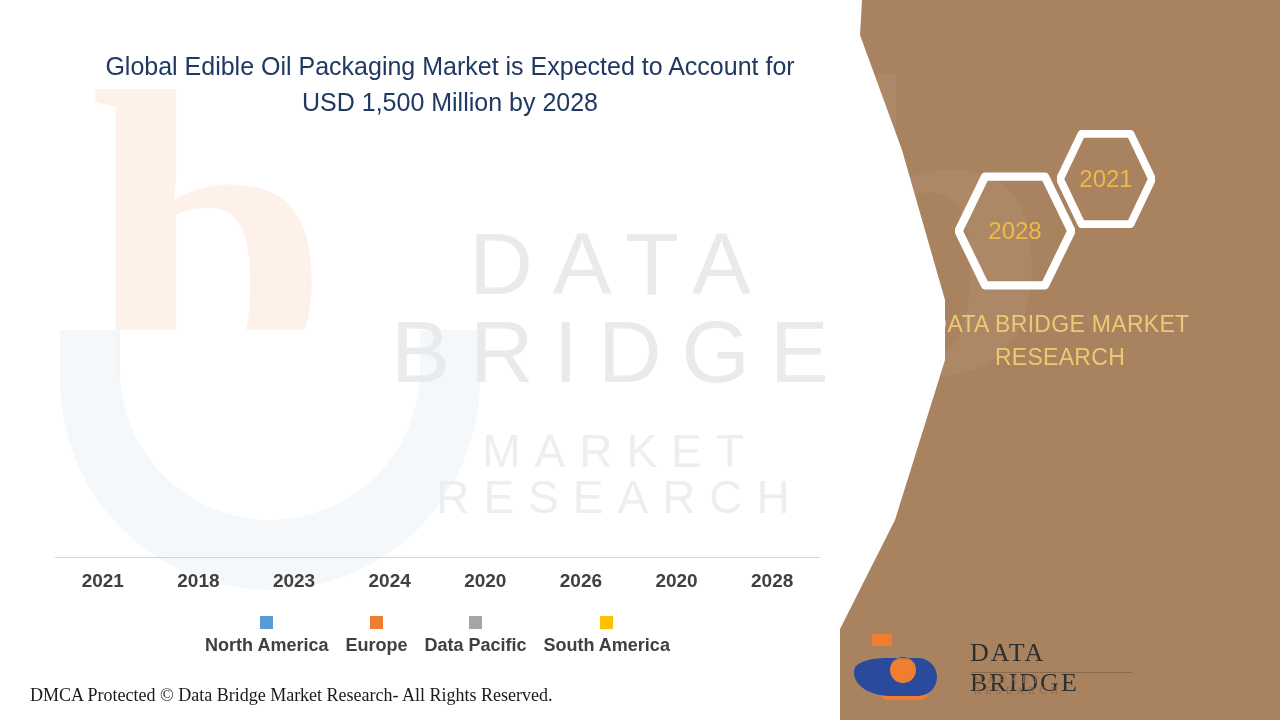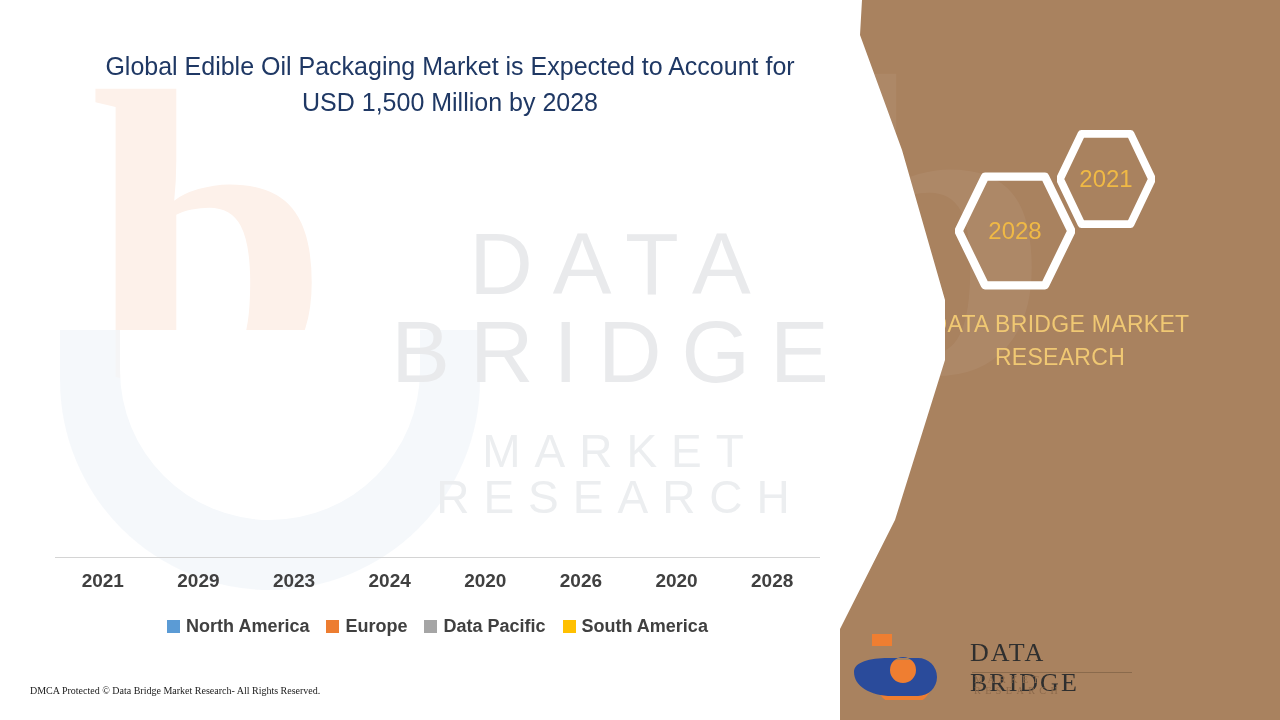--- a/index.html
+++ b/index.html
@@ -74,28 +74,28 @@
   }
   .xlabel {
     flex: 1 1 0; text-align: center;
     font-size: 19px; font-weight: 700; color: #404040;
   }
 
   .legend {
     position: absolute; left: 50px; top: 616px; width: 775px;
     display: flex; justify-content: center; align-items: center; gap: 17px;
   }
-  .legend-item { display: flex; align-items: center; gap: 6px; }
+  .legend-item { display: flex; align-items: center; gap: 6px; flex-direction: column; }
   .legend-swatch { width: 13px; height: 13px; flex: none; }
   .legend-label { font-size: 18px; font-weight: 700; color: #404040; white-space: nowrap; }
 
   
   .footer-left {
     position: absolute; left: 30px; top: 685px;
-    font-family: "Liberation Serif", serif; font-size: 10px; color: #1a1a1a;
+    font-family: "Liberation Serif", serif; font-size: 18px; color: #1a1a1a;
   }
   .footer-right {
     position: absolute; left: 460px; top: 686px;
     font-family: "Liberation Serif", serif; font-size: 12px; color: #1a1a1a;
   }
 
   
   .panel {
     position: absolute; right: 0; top: 0; width: 440px; height: 720px;
     background: #a9825f;
@@ -238,21 +238,21 @@
             <div class="seg" style="height: 18.8917%; background: rgb(255, 192, 0);"></div>
             <div class="seg" style="height: 18.6398%; background: rgb(68, 114, 196);"></div>
           </div>
         </div>
       </div>
     <div class="axis-line"></div>
   </div>
 
   <div class="xlabels">
       <div class="xlabel">2021</div>
-      <div class="xlabel">2029</div>
+      <div class="xlabel">2018</div>
       <div class="xlabel">2023</div>
       <div class="xlabel">2024</div>
       <div class="xlabel">2020</div>
       <div class="xlabel">2026</div>
       <div class="xlabel">2020</div>
       <div class="xlabel">2028</div>
     </div>
 
   <div class="legend">
       <div class="legend-item">

